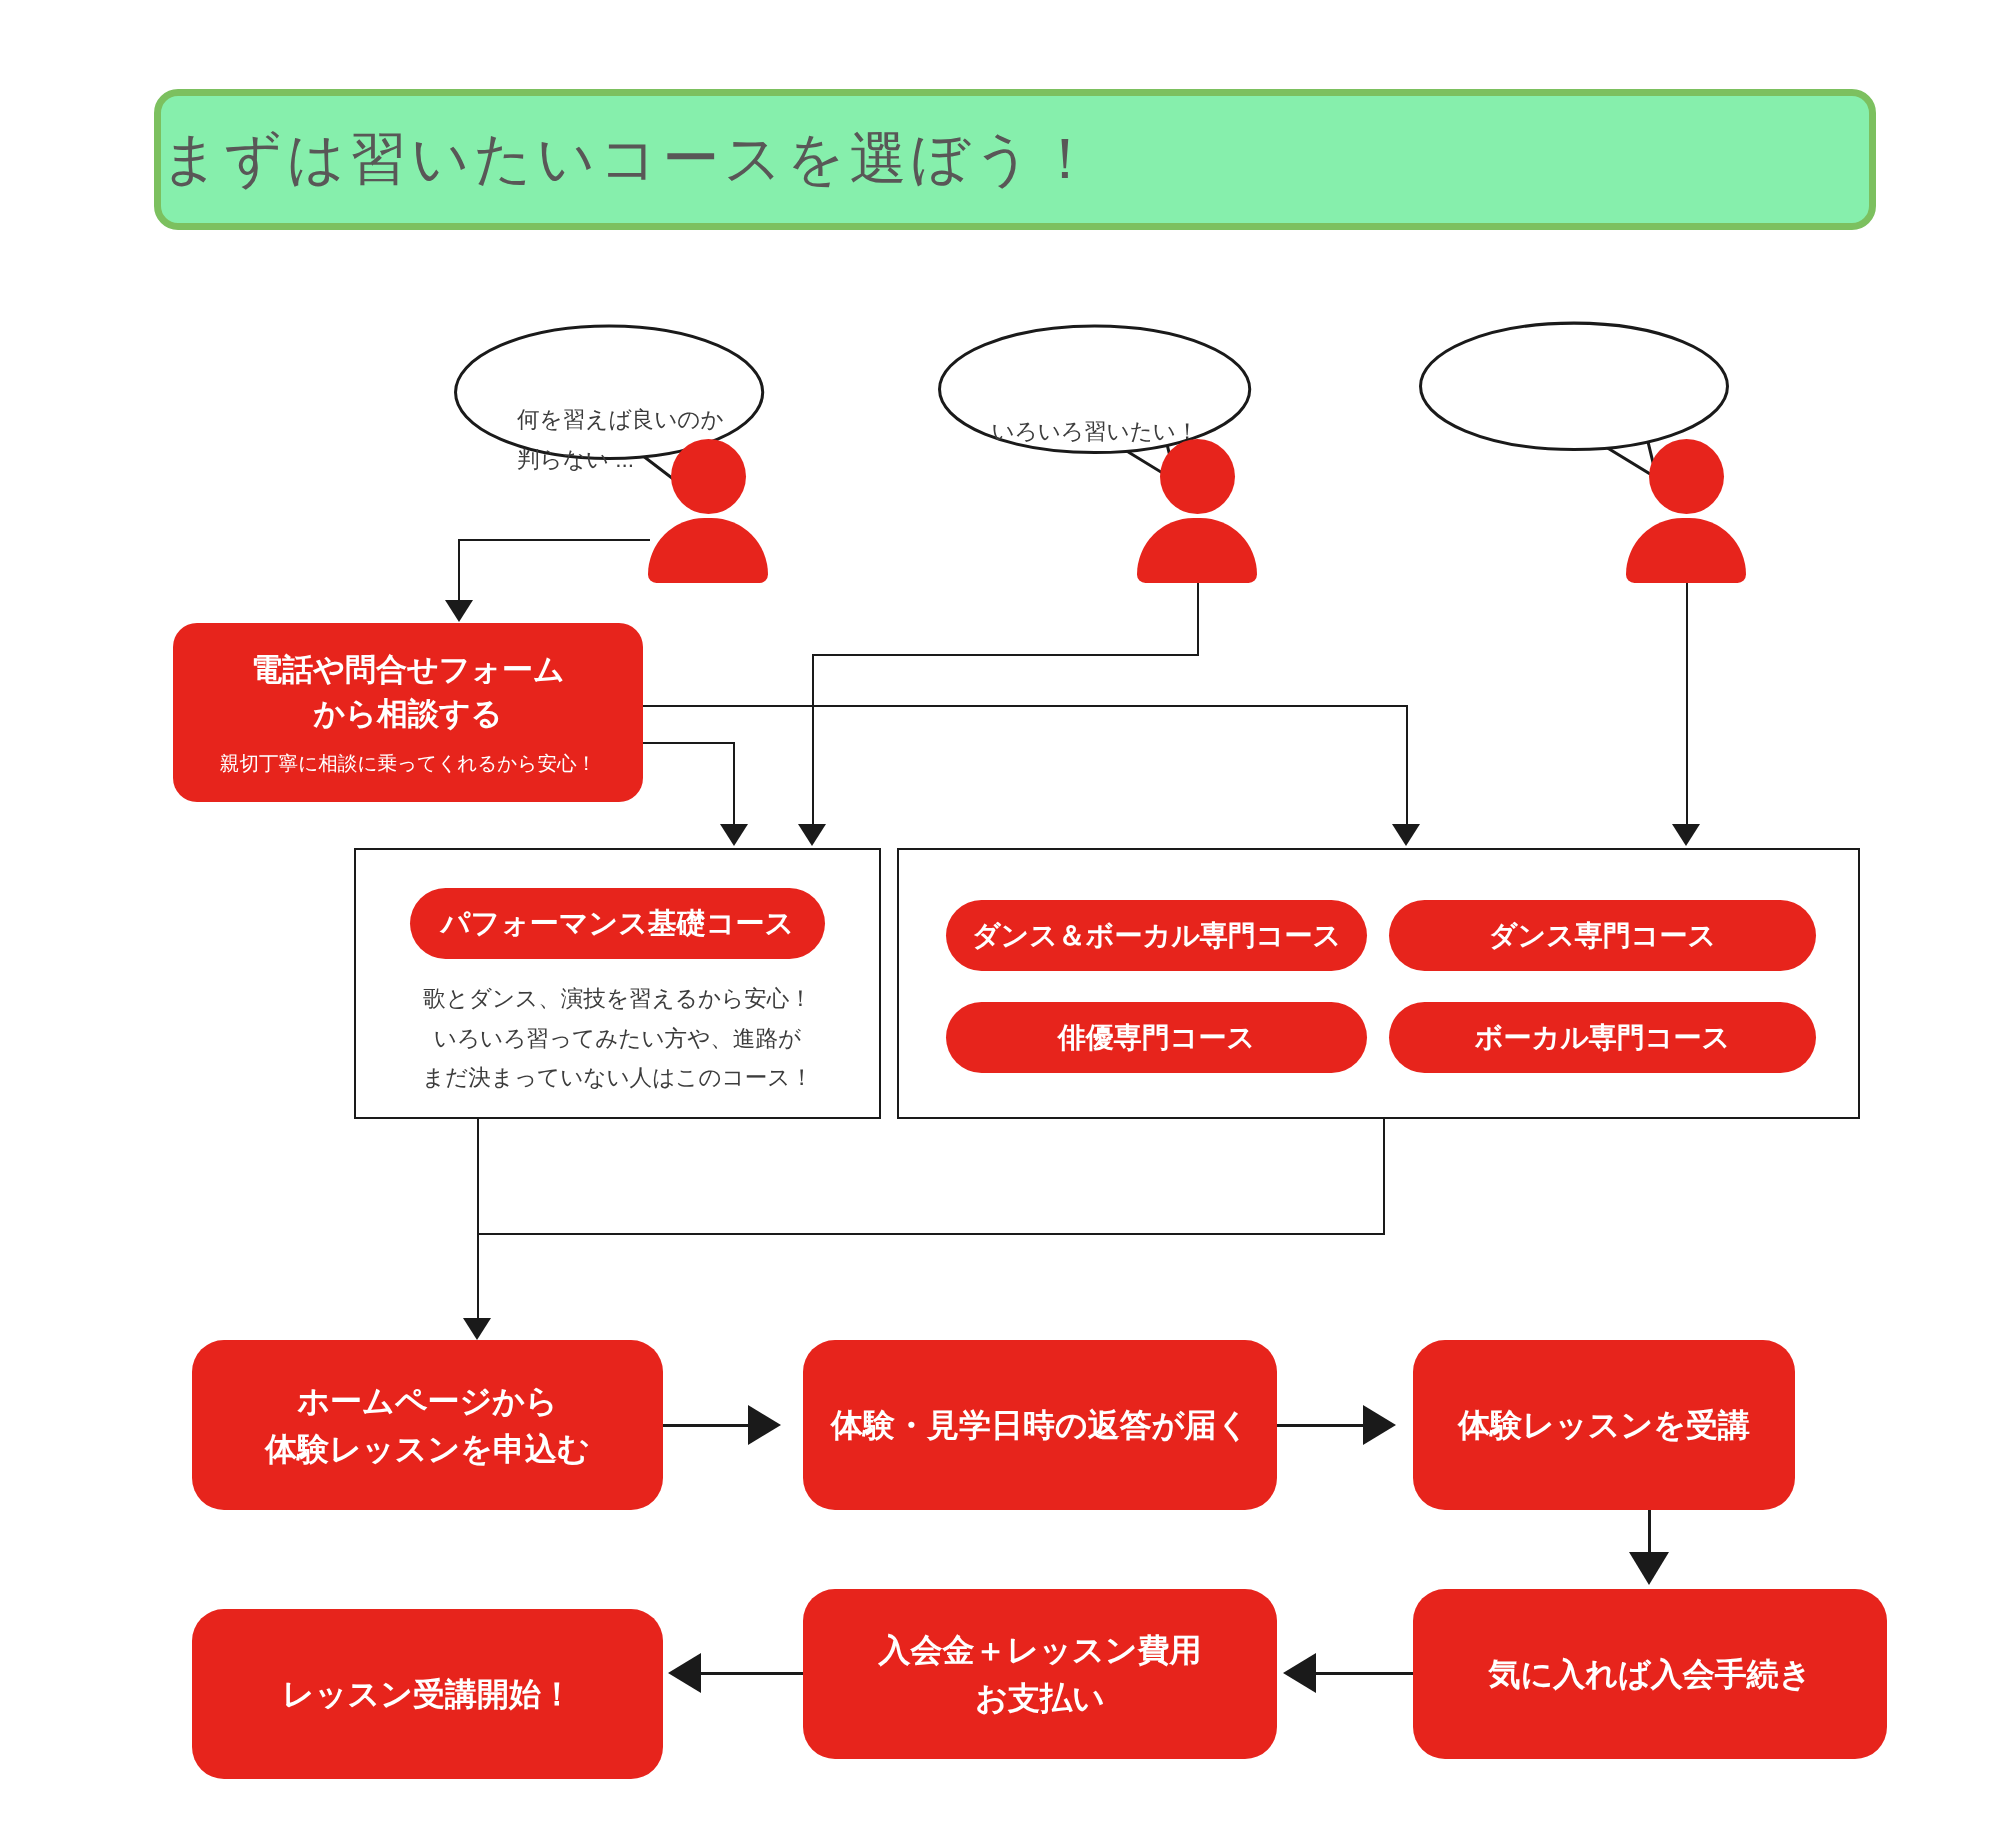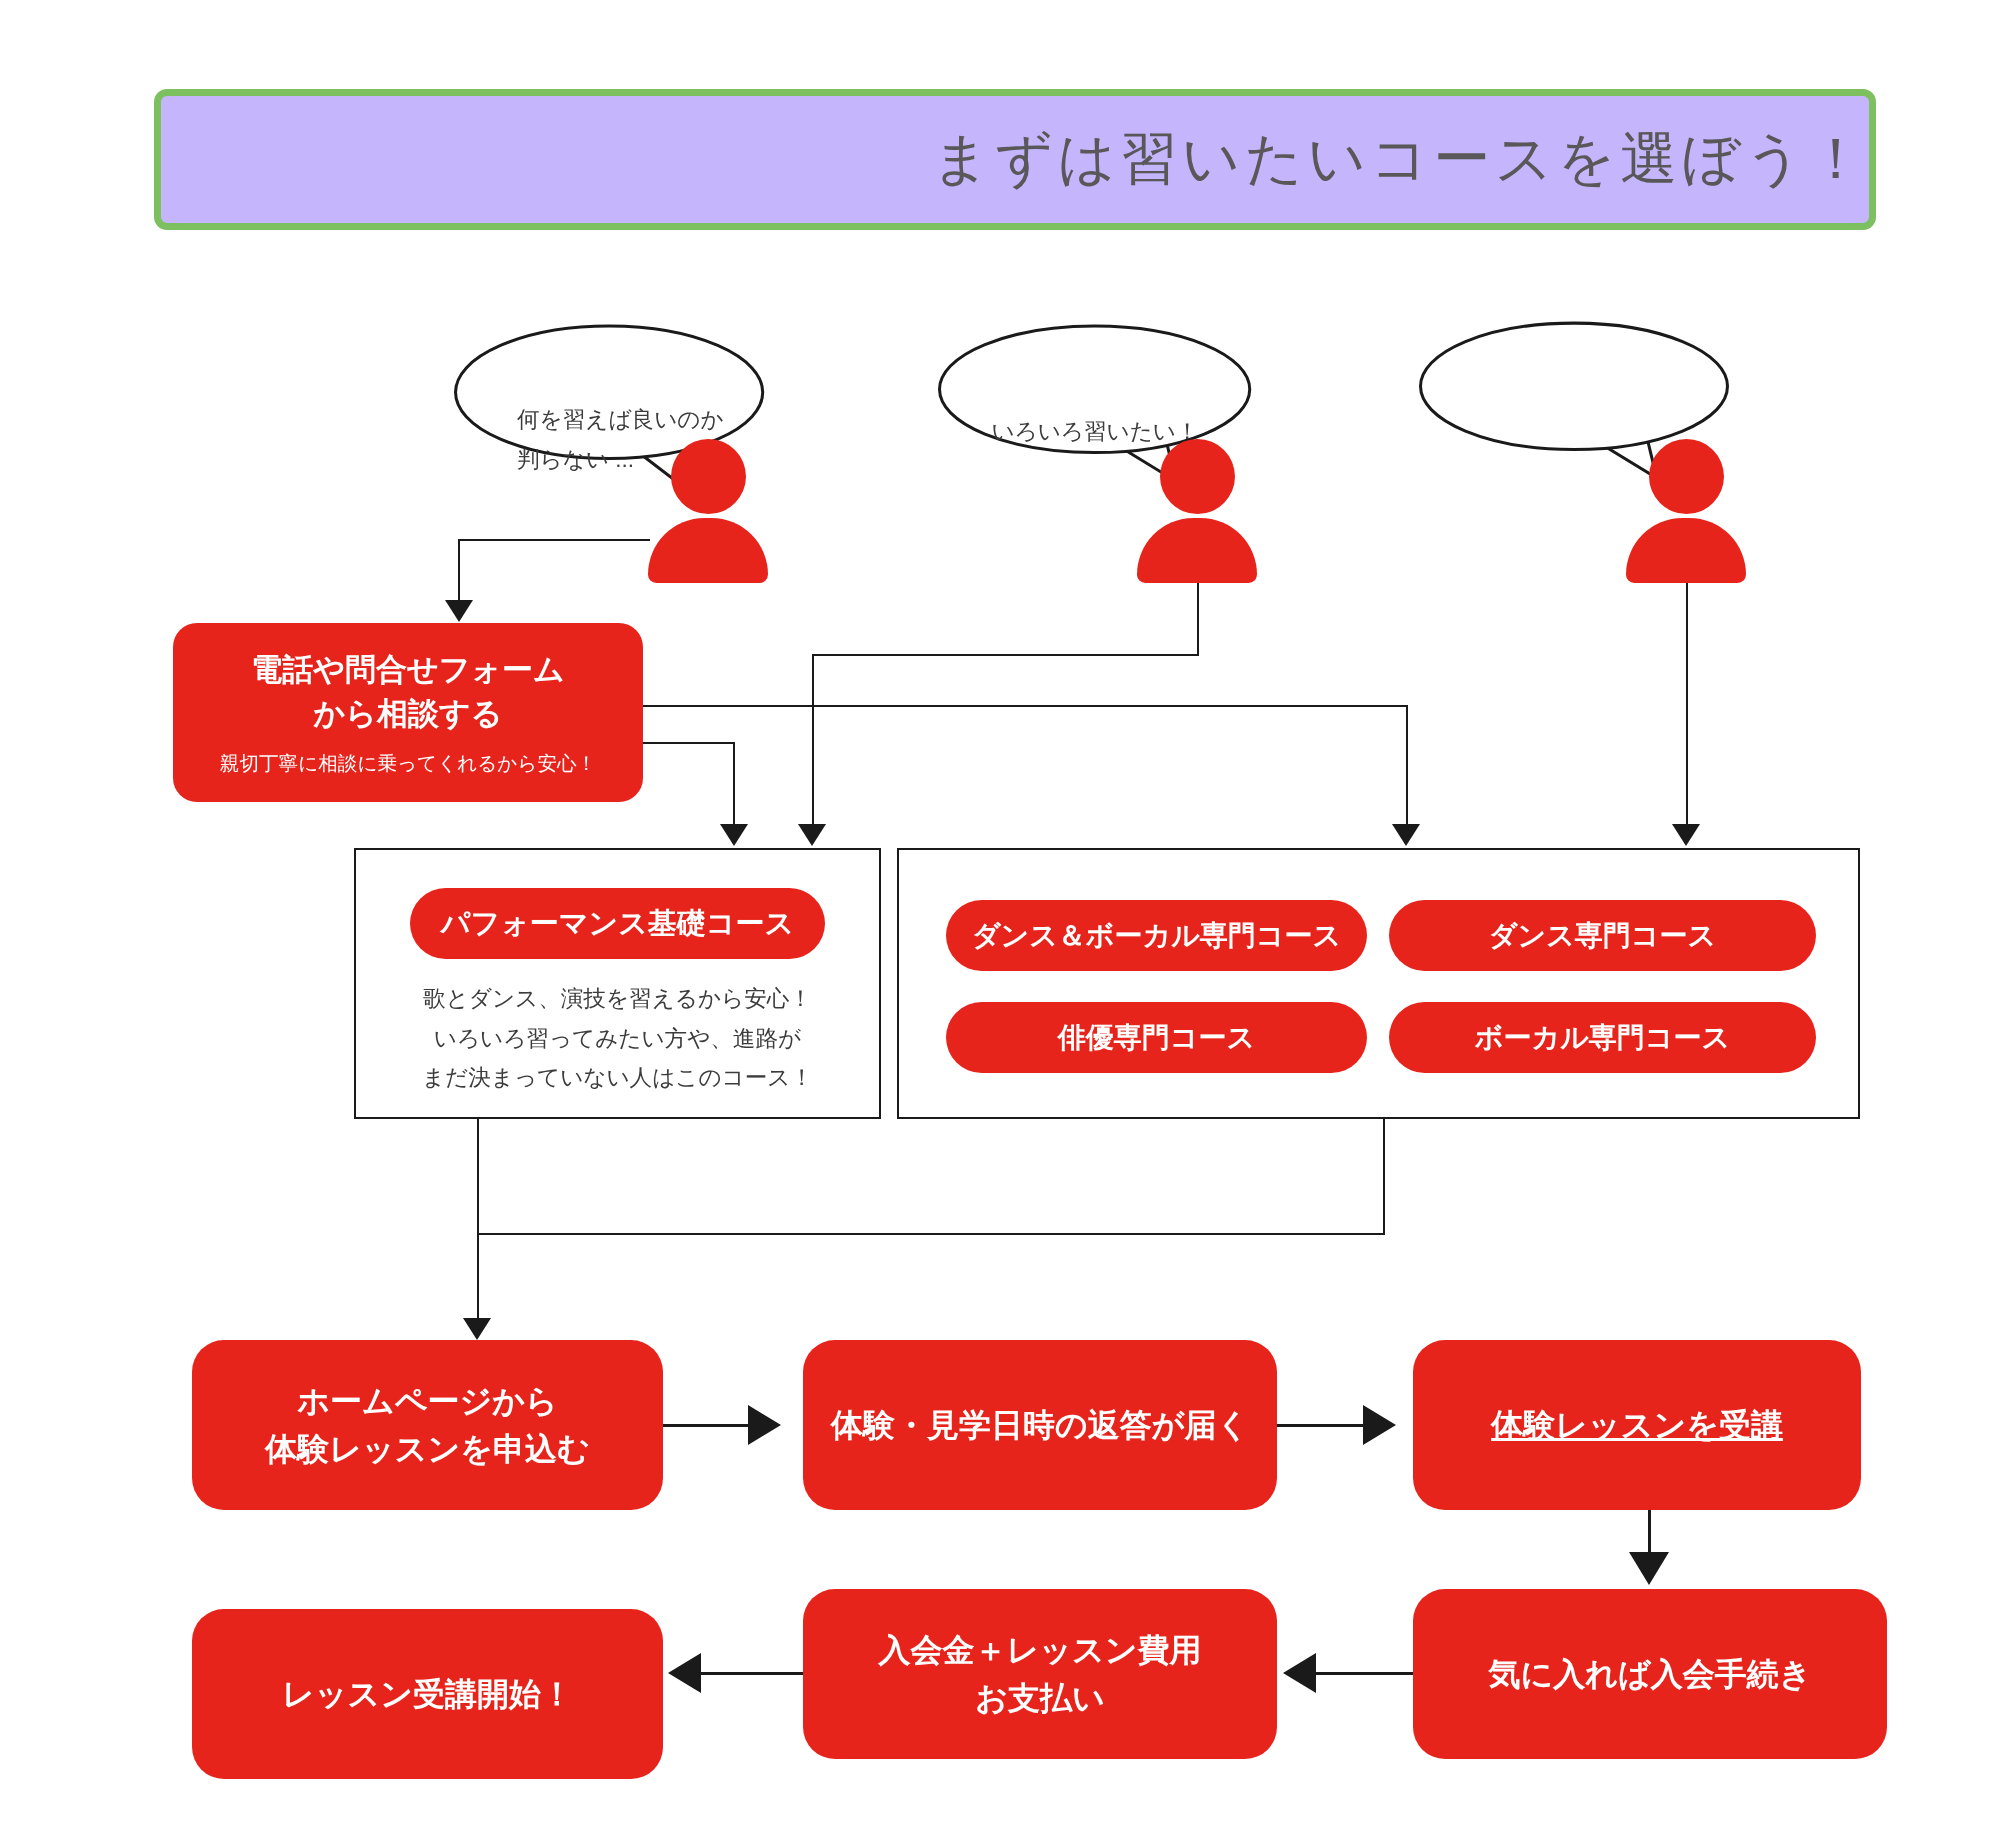--- a/index.html
+++ b/index.html
@@ -9,22 +9,22 @@
     width: 2015px;
     height: 1827px;
     background: #fff;
     font-family: "Liberation Sans", "DejaVu Sans", sans-serif;
     overflow: hidden;
   }
 
   
   .title-banner {
     position: absolute; left: 154px; top: 89px; width: 1722px; height: 141px;
-    border: 7.5px solid var(--green); border-radius: 13px; background: #c4b5fd;
-    display: flex; align-items: center; justify-content: flex-end;
+    border: 7.5px solid var(--green); border-radius: 24px; background: #86efac;
+    display: flex; align-items: center; justify-content: flex-start;
   }
   .title-text { font-size: 57px; color: var(--title_text); letter-spacing: 4.5px; }
 
   
   .bubble { position: absolute; z-index: 1; }
   .bubble svg { position: absolute; left: 0; top: 0; width: 100%; height: 100%; }
   .bubble-text { position: absolute; color: var(--body_text); font-size: 22.6px; line-height: 1.75; z-index: 2; margin-top: 44px; }
   .bubble-text.start { left: 66px; top: 33px; text-align: left; }
   .bubble-text.center { left: 0; top: 0; width: 100%; height: 129px; display: flex; align-items: center; justify-content: center; }
 
@@ -56,21 +56,21 @@
   .pill-tl { left: 47px;  top: 50px;  width: 421px; height: 71px; }
   .pill-tr { left: 490px; top: 50px;  width: 427px; height: 71px; }
   .pill-bl { left: 47px;  top: 152px; width: 421px; height: 71px; }
   .pill-br { left: 490px; top: 152px; width: 427px; height: 71px; }
   .basic-desc { position: absolute; left: 0; right: 0; top: 129px; text-align: center; color: var(--body_text); font-size: 22.6px; line-height: 1.75; }
 
   
   .flow-box { border-radius: 32px; font-size: 32px; line-height: 1.5; }
   .box-apply   { left: 192px;  top: 1340px; width: 471px; height: 170px; }
   .box-reply   { left: 803px; top: 1340px; width: 474px; height: 170px; }
-  .box-trial   { left: 1413px; top: 1340px; width: 448px; height: 170px; text-decoration: underline; }
+  .box-trial   { left: 1413px; top: 1340px; width: 382px; height: 170px; }
   .box-start   { left: 192px;  top: 1589px; width: 471px; height: 170px; margin-top: 20px; }
   .box-payment { left: 803px; top: 1589px; width: 474px; height: 170px; }
   .box-enroll  { left: 1413px; top: 1589px; width: 474px; height: 170px; }
 
   
   .line { position: absolute; background: var(--line); }
   .arrow { position: absolute; width: 0; height: 0; }
   .arrow.down  { border-left: 14.3px solid transparent; border-right: 14.3px solid transparent; border-top: 22.6px solid var(--line); }
   .arrow.down-big { border-left: 20.3px solid transparent; border-right: 20.3px solid transparent; border-top: 33px solid var(--line); }
   .arrow.right { border-top: 20.3px solid transparent; border-bottom: 20.3px solid transparent; border-left: 33px solid var(--line); }

